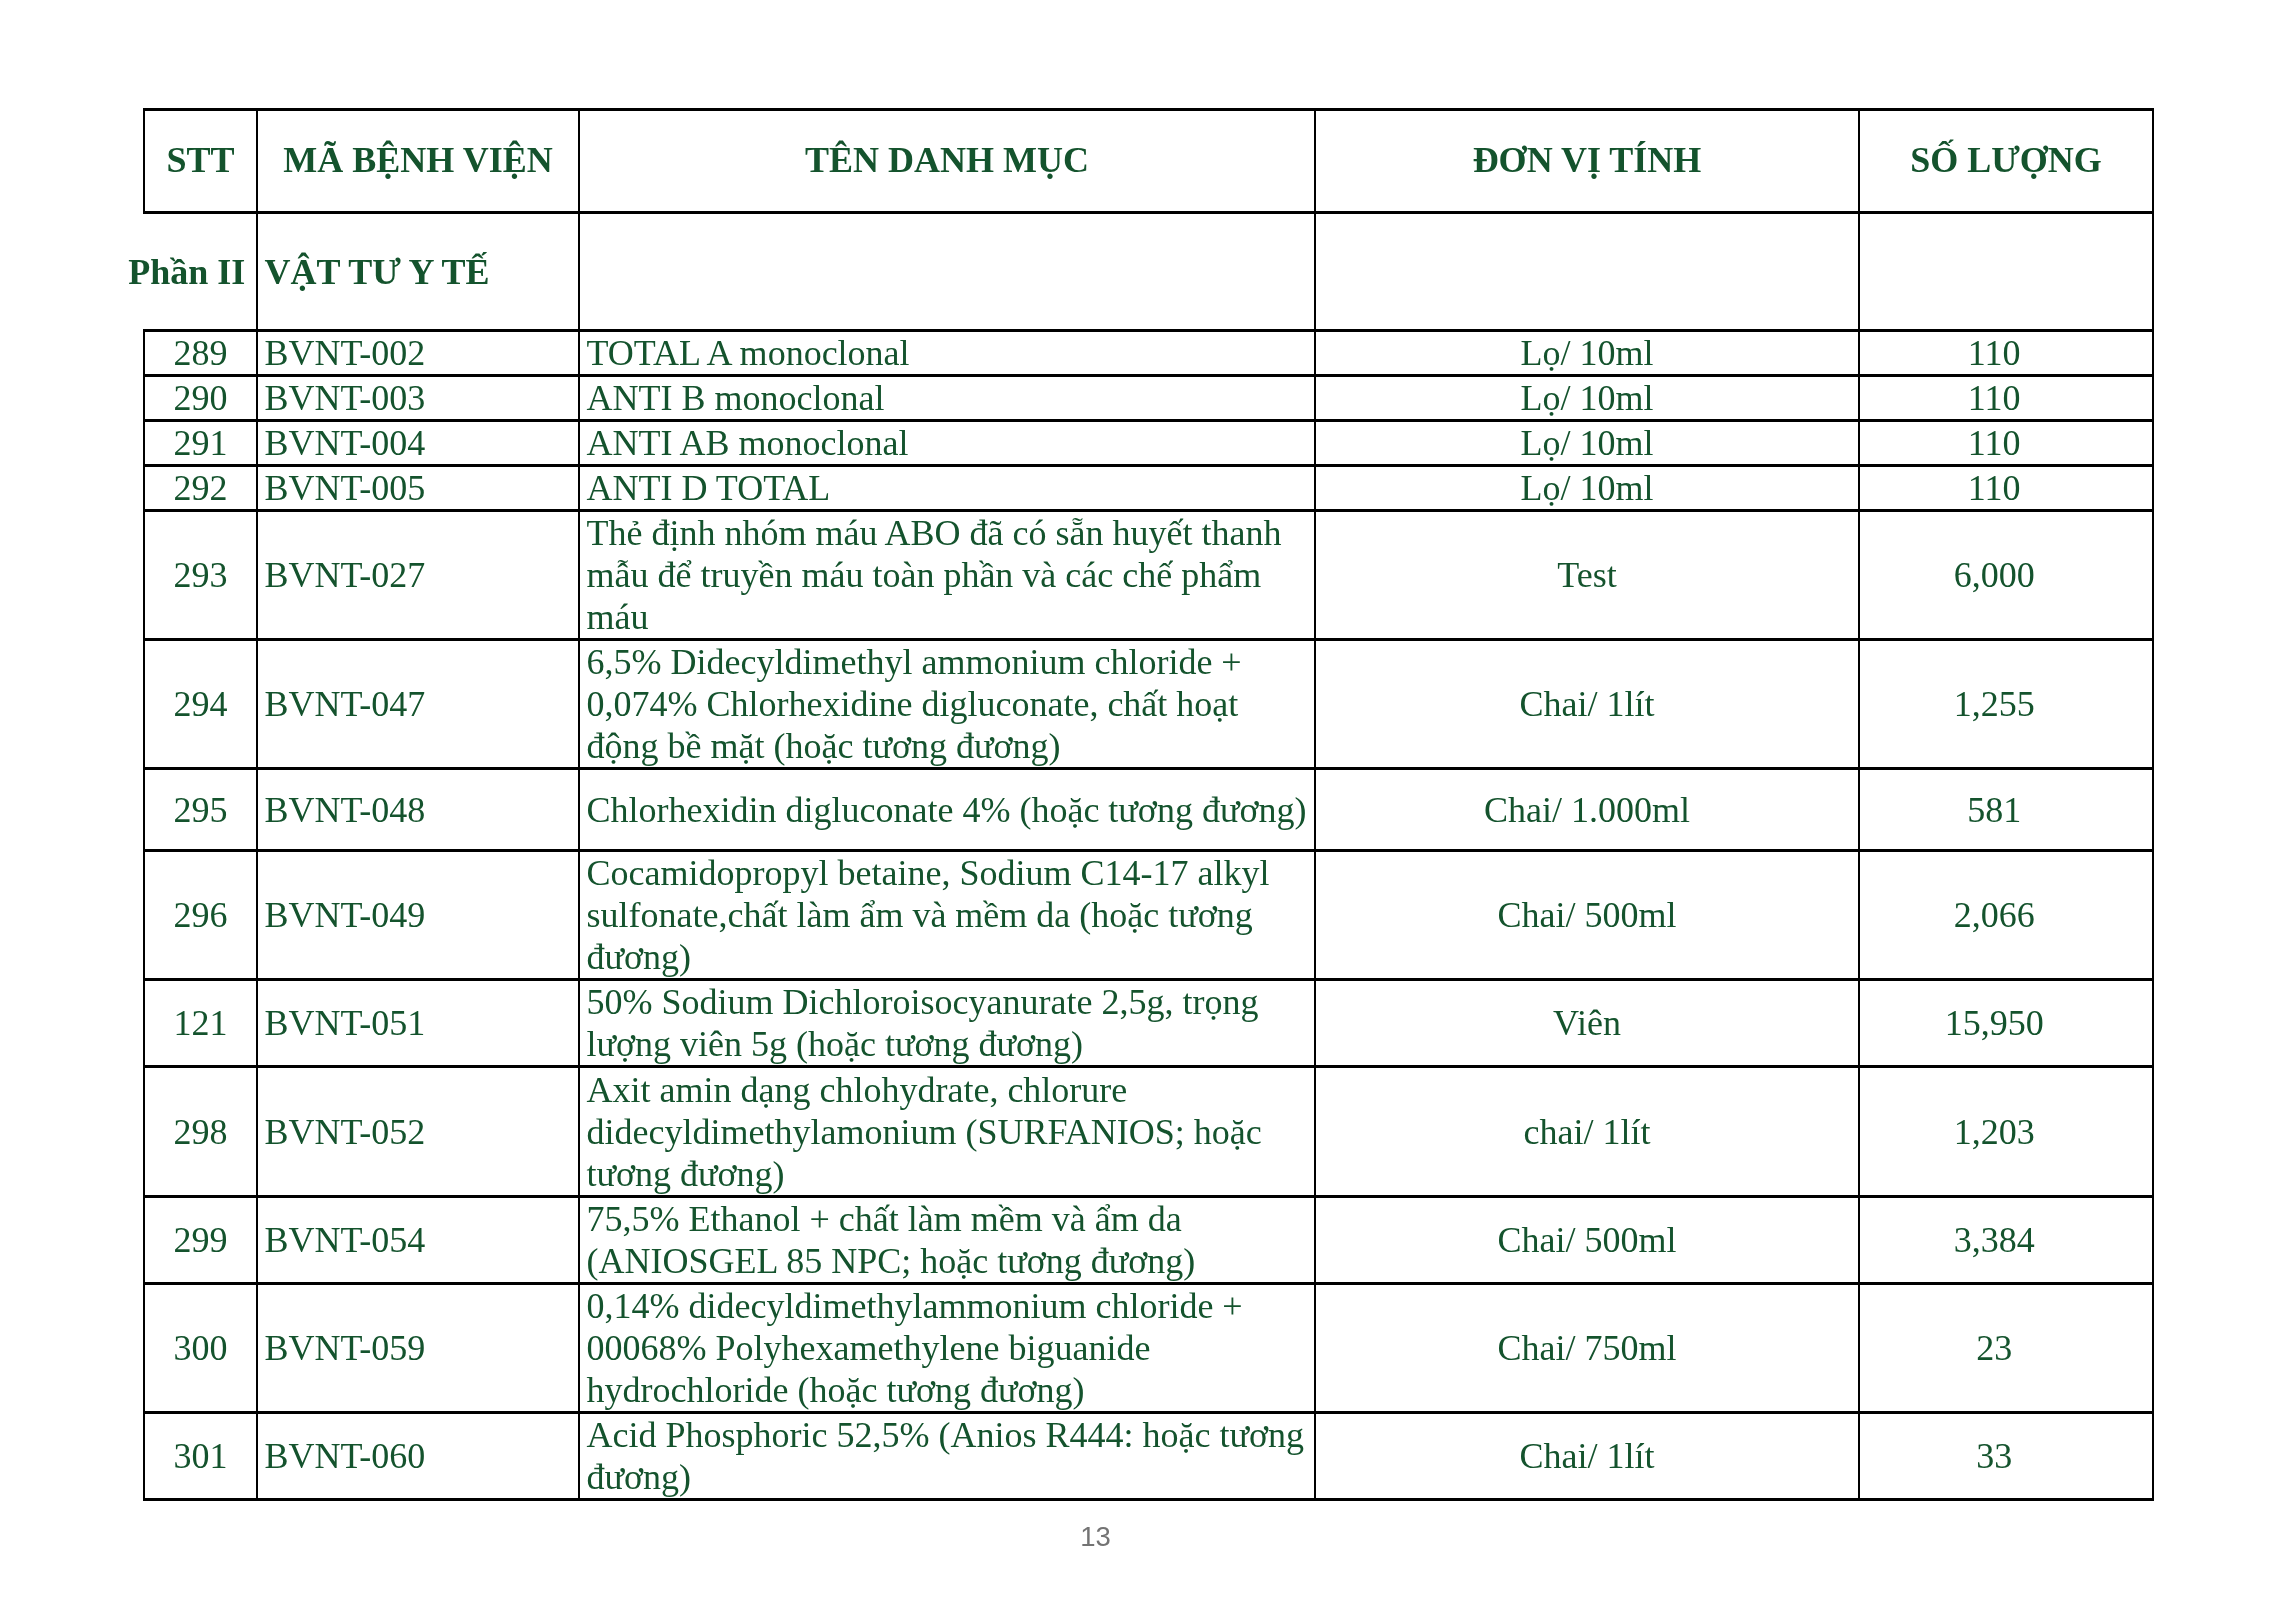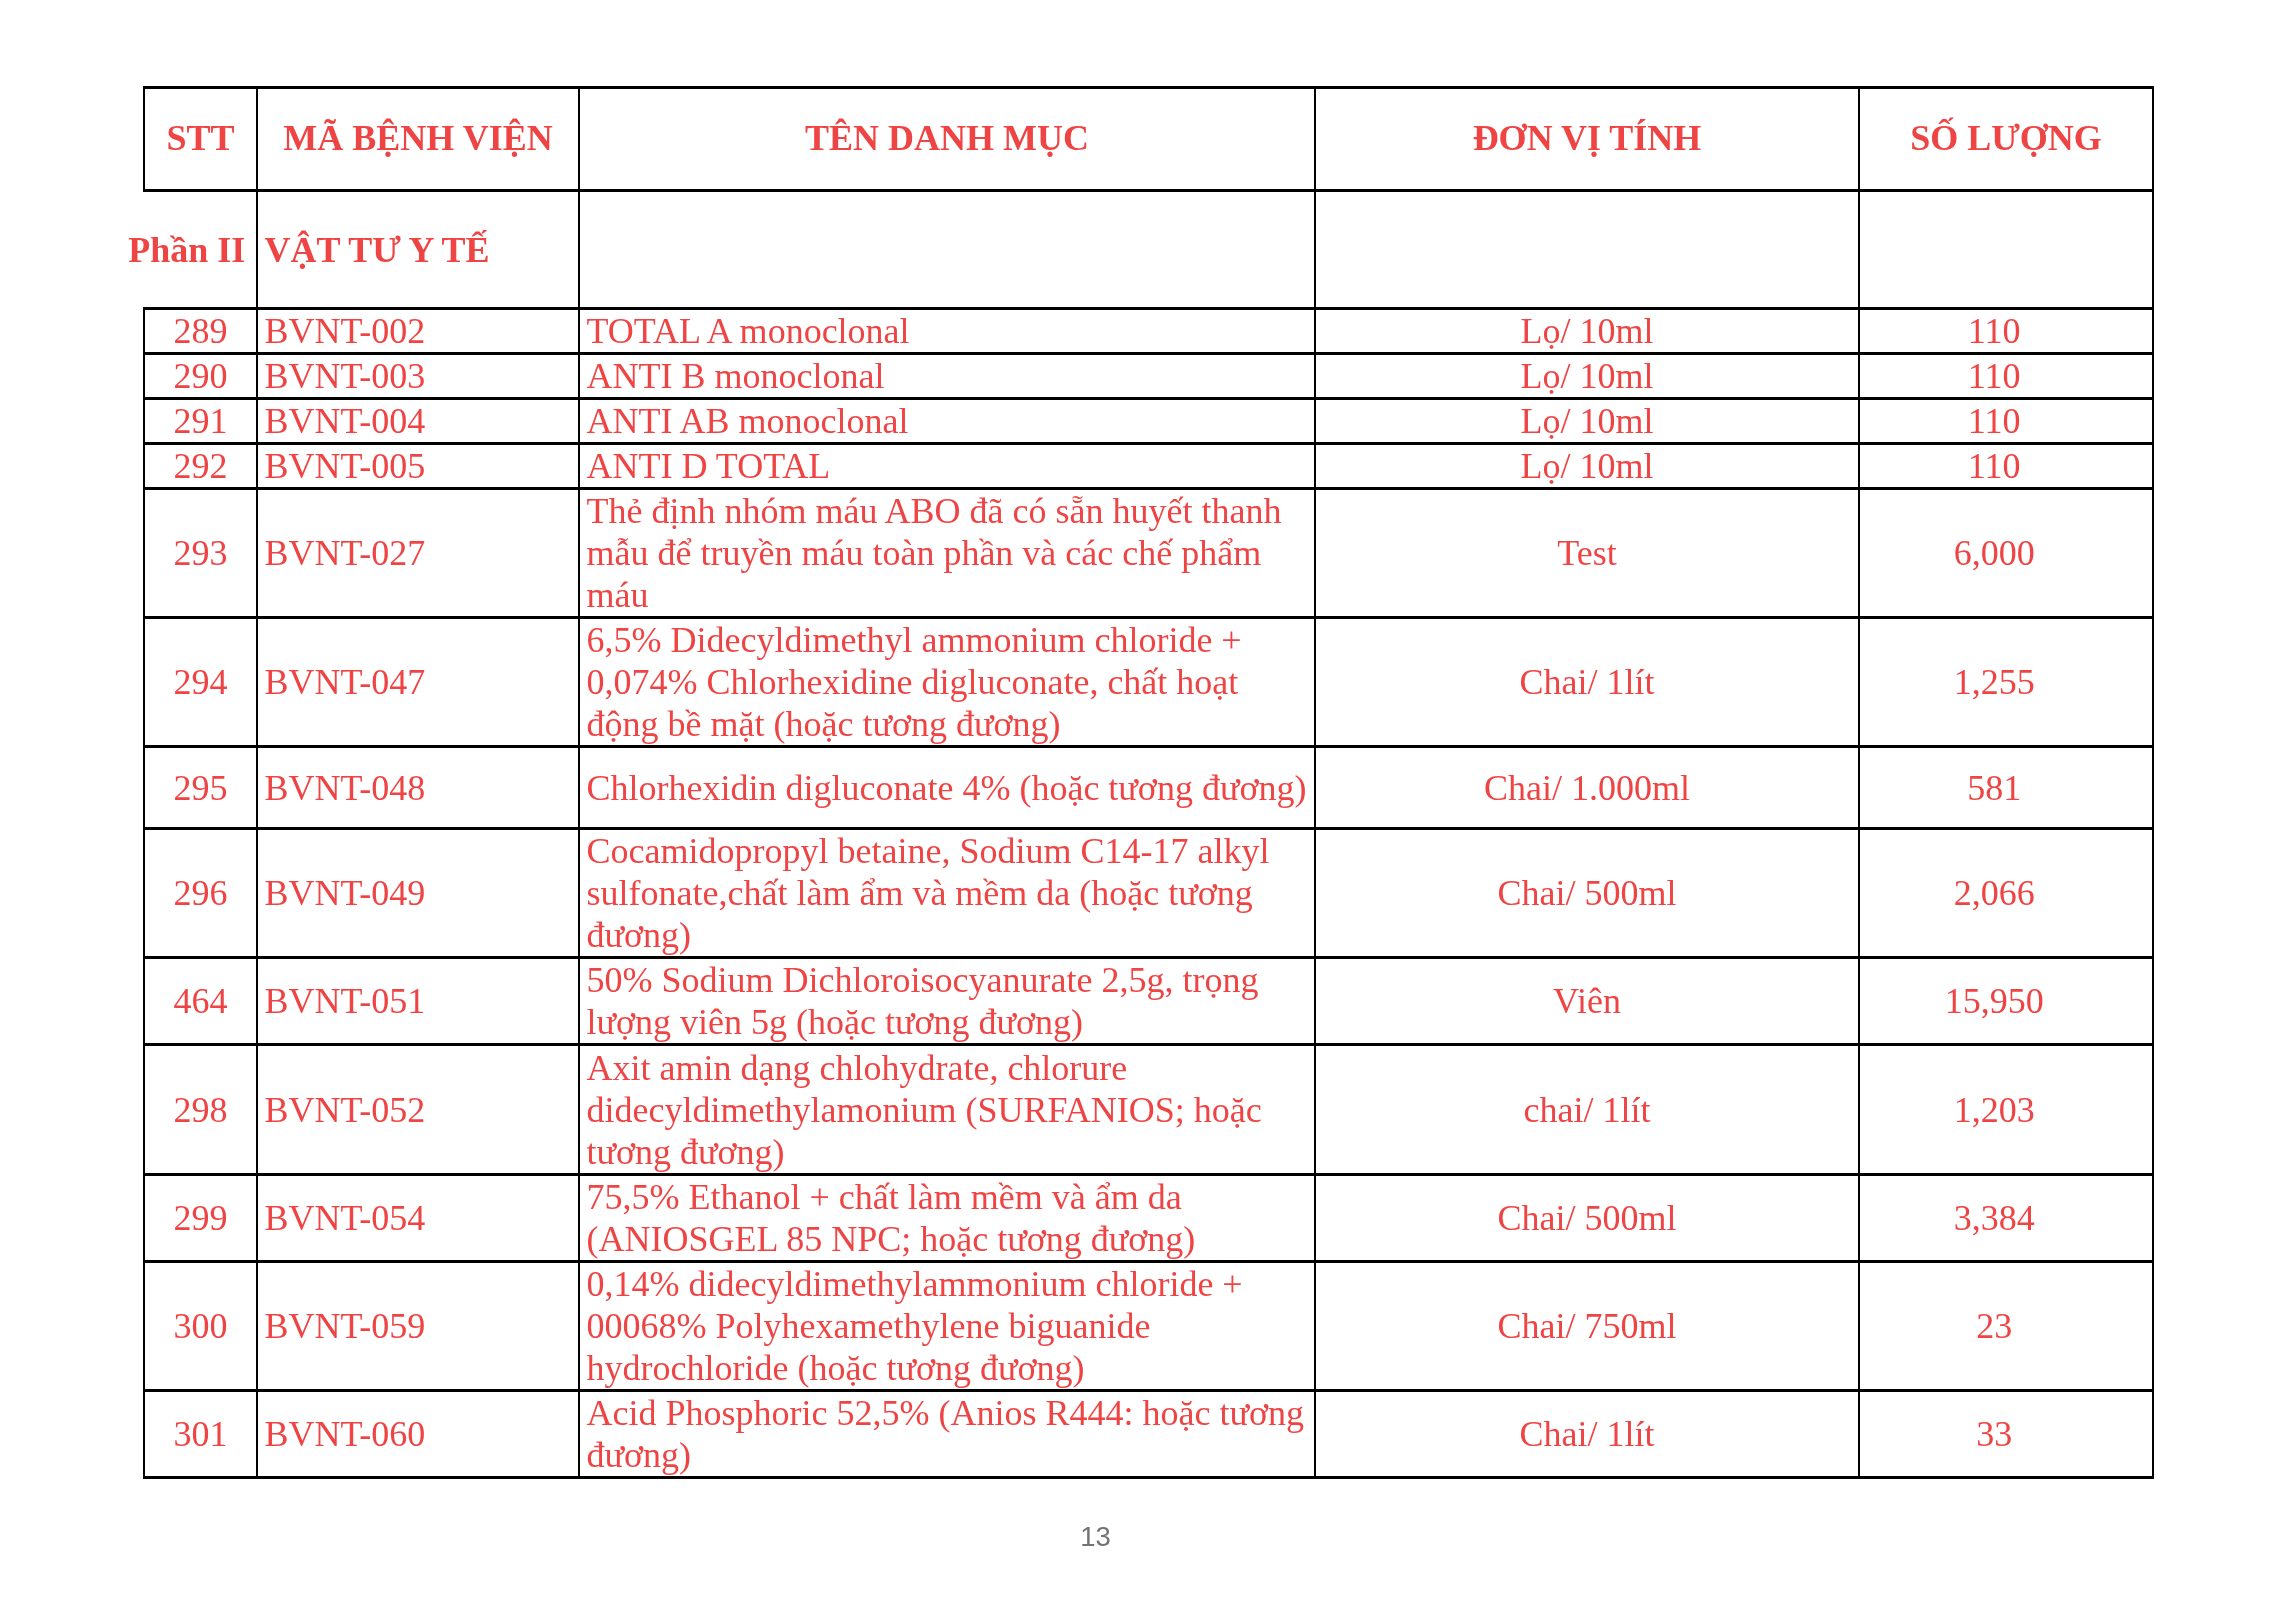--- a/index.html
+++ b/index.html
@@ -8,26 +8,26 @@
     width: 2295px;
     height: 1623px;
     background: #ffffff;
     color: #000000;
     font-family: "Liberation Serif", "DejaVu Serif", serif;
     overflow: hidden;
   }
   table.supplies {
     position: absolute;
     left: 143px;
-    top: 86px;
+    top: 108px;
     width: 2009px;
     border-collapse: collapse;
     table-layout: fixed;
     font-size: 36px;
-    color: #ef4444;
+    color: #14532d;
   }
   td, th {
     border-left: 2.6px solid #000000;
     border-right: 2.6px solid #000000;
     border-top: 3.9px solid #000000;
     border-bottom: 3.9px solid #000000;
     padding: 0;
     vertical-align: middle;
     overflow: visible;
   }
@@ -173,21 +173,21 @@
       <td class="c-stt">296</td>
       <td class="c-code">BVNT-049</td>
       <td class="c-name">Cocamidopropyl betaine, Sodium C14-17 alkyl
 sulfonate,chất làm ẩm và mềm da (hoặc tương
 đương)</td>
       <td class="c-unit">Chai/ 500ml</td>
       <td class="c-qty">2,066</td>
     </tr>
 
     <tr class="h131">
-      <td class="c-stt">464</td>
+      <td class="c-stt">121</td>
       <td class="c-code">BVNT-051</td>
       <td class="c-name">50% Sodium Dichloroisocyanurate 2,5g, trọng
 lượng viên 5g (hoặc tương đương)</td>
       <td class="c-unit">Viên</td>
       <td class="c-qty">15,950</td>
     </tr>
 
     <tr class="h198">
       <td class="c-stt">298</td>
       <td class="c-code">BVNT-052</td>

